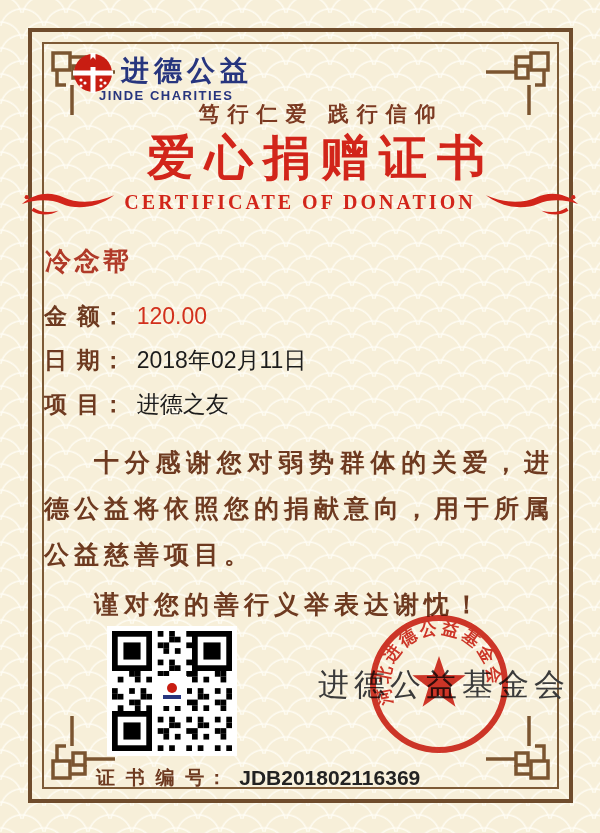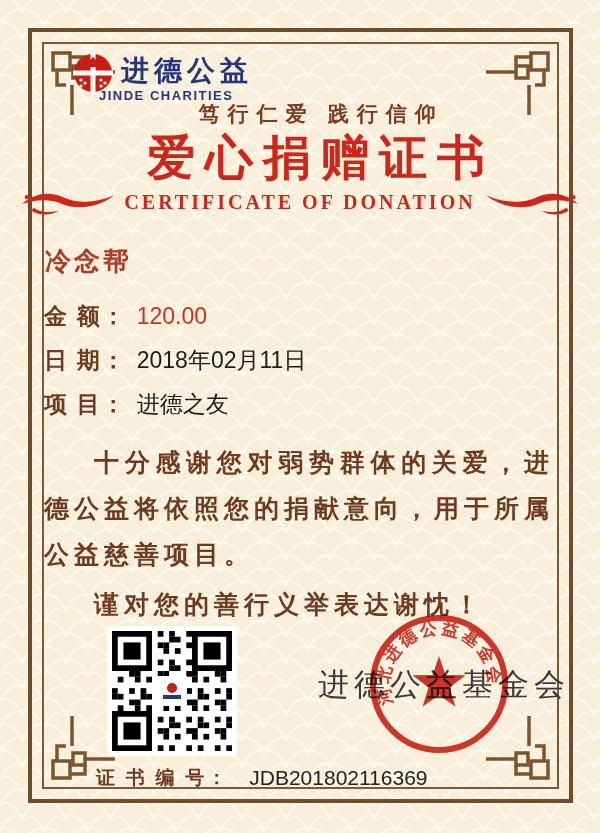--- a/index.html
+++ b/index.html
@@ -51,21 +51,21 @@
   
   .qr-box{position:absolute;left:107px;top:626px;width:130px;height:130px;background:#fff;padding:0;}
   .qr-box svg{position:absolute;left:5px;top:5px;}
   .qr-center{position:absolute;left:50px;top:50px;width:30px;height:30px;background:#fff;display:flex;flex-direction:column;align-items:center;justify-content:center;gap:2px;}
   .qr-center .dot{width:10px;height:10px;border-radius:50%;background:#c81d12;}
   .qr-center .bar{width:18px;height:4px;background:#27357e;}
   .foundation-name{position:absolute;left:318px;top:664px;font-size:31px;font-weight:500;color:#3a3a3a;letter-spacing:5px;}
   .seal{position:absolute;left:363px;top:608px;width:152px;height:152px;mix-blend-mode:multiply;opacity:.92;}
   .cert-row{position:absolute;left:96px;top:765px;display:flex;align-items:center;}
   .cert-label{font-size:19px;font-weight:bold;color:#6e3a20;letter-spacing:3px;font-family:Liberation Serif, serif;}
-  .cert-value{font-size:21px;color:#222;margin-left:20px;}
+  .cert-value{font-size:21px;color:#222;margin-left:10px;font-weight:bold;}
 </style>
 </head>
 <body>
 
 <div class="outer-border"></div>
 <div class="inner-border"></div>
 
 <svg class="corner tl" viewBox="0 0 70 70">
   <g fill="none" stroke="currentColor" stroke-width="3.5">
     <rect x="7" y="7" width="17" height="17"></rect>

